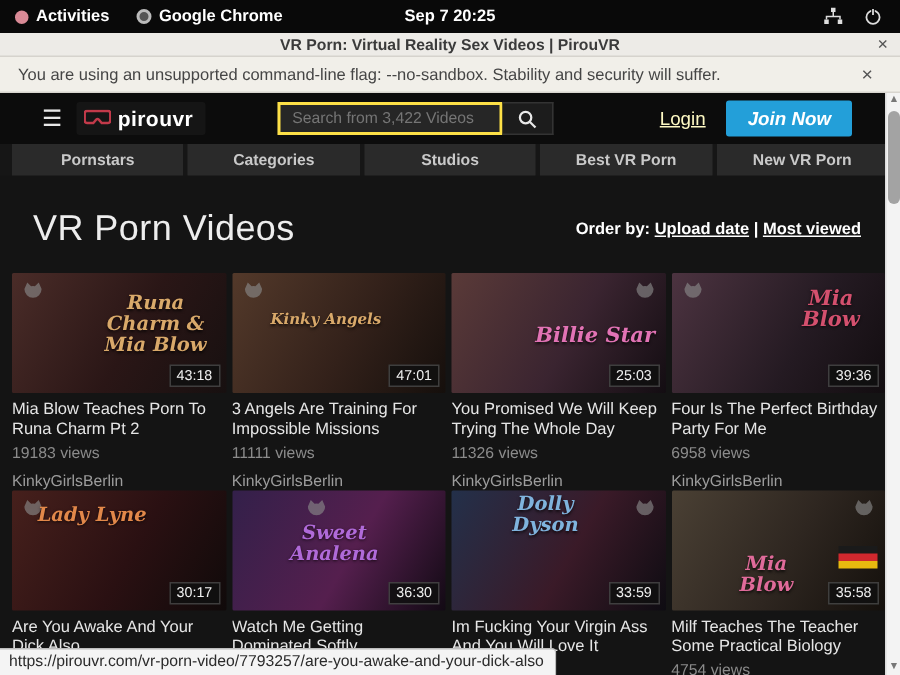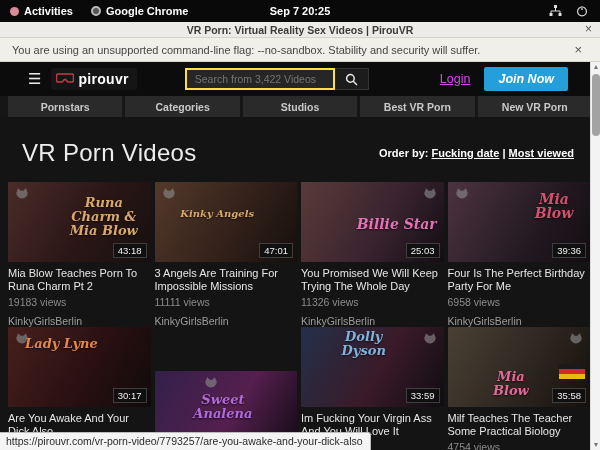--- a/index.html
+++ b/index.html
@@ -40,21 +40,21 @@
     display:flex; align-items:center; padding:0 14px; }
   .hamburger { color:#e8e8e8; font-size:15px; cursor:pointer; margin:0 10px 0 14px; }
   .logo { display:flex; align-items:center; gap:4px; background:#151515; padding:3px 8px 3px 5px;
     border-radius:2px; cursor:pointer; }
   .logo-text { color:#fff; font-size:14px; font-weight:bold; letter-spacing:.3px; }
   .search-wrap { display:flex; margin-left:48px; }
   .search-input { width:150px; height:22px; background:#262626; border:2px solid #fde047;
     color:#9a9a9a; font-size:10.5px; padding:0 8px; outline:none; }
   .search-btn { width:34px; height:22px; background:#1c1c1c; border:1px solid #333; border-left:none;
     display:flex; align-items:center; justify-content:center; cursor:pointer; }
-  .login { margin-left:auto; color:#d946ef; font-size:12.5px; cursor:pointer; padding:0 14px;text-decoration:underline; }
+  .login { margin-left:auto; color:#fef9c3; font-size:12.5px; cursor:pointer; padding:0 14px;text-decoration:underline; }
   .join-btn { height:24px; padding:0 14px; border:none; border-radius:2px;
     color:#fff; font-size:12.5px; font-weight:bold; cursor:pointer; margin-right:18px;font-style:italic; }
 
   
   .site-nav { height:21px; background:#161616; display:flex; gap:3px; padding:0 8px; }
   .nav-item { flex:1; background:#2a2a2a; color:#c9c9c9; font-size:10.5px; font-weight:bold;
     display:flex; align-items:center; justify-content:center; cursor:pointer; }
 
   
   .page-head { height:65px; display:flex; align-items:center; padding:6px 22px 0 22px; }
@@ -163,21 +163,21 @@
     <div class="nav-item">Categories</div>
     <div class="nav-item">Studios</div>
     <div class="nav-item">Best VR Porn</div>
     <div class="nav-item">New VR Porn</div>
   </div>
 
   <div class="page-head">
     <h1 class="page-title">VR Porn Videos</h1>
     <div class="order-by">
       <span>Order by:</span>
-      <span class="order-link">Fucking date</span><span> | </span><span class="order-link">Most viewed</span>
+      <span class="order-link">Upload date</span><span> | </span><span class="order-link">Most viewed</span>
     </div>
   </div>
 
   <div class="grid">
 
     <div class="card">
       <div class="thumb" style="background: linear-gradient(120deg, rgb(74, 44, 40) 0%, rgb(42, 22, 22) 55%, rgb(23, 16, 16) 100%);">
         <span class="studio-logo" style="left: 6px; top: 5px;"><svg width="16" height="14" viewBox="0 0 24 22">
               <path d="M3 9 6 2l4 4a7 7 0 0 1 4 0l4-4 3 7a9 9 0 1 1-18 0Z" fill="#8a8a8a" opacity=".75"></path>
             </svg></span>
@@ -234,21 +234,21 @@
               <path d="M3 9 6 2l4 4a7 7 0 0 1 4 0l4-4 3 7a9 9 0 1 1-18 0Z" fill="#8a8a8a" opacity=".75"></path>
             </svg></span>
         <span class="overlay-text" style="color: rgb(226, 136, 74); font-size: 13px; left: 10%; right: auto; top: 12%; width: 55%;">Lady Lyne</span>
         <span class="duration">30:17</span>
       </div>
       <div class="vtitle">Are You Awake And Your Dick Also</div>
       <div class="views">1975 views</div>
     </div>
 
     <div class="card">
-      <div class="thumb" style="background: linear-gradient(120deg, rgb(51, 32, 74) 0%, rgb(85, 31, 78) 55%, rgb(18, 10, 20) 100%); margin-top: 44px;">
+      <div class="thumb" style="background: linear-gradient(120deg, rgb(51, 32, 74) 0%, rgb(85, 31, 78) 55%, rgb(18, 10, 20) 100%);">
         <span class="studio-logo" style="left: 34%; top: 5px;"><svg width="16" height="14" viewBox="0 0 24 22">
               <path d="M3 9 6 2l4 4a7 7 0 0 1 4 0l4-4 3 7a9 9 0 1 1-18 0Z" fill="#8a8a8a" opacity=".75"></path>
             </svg></span>
         <span class="overlay-text" style="color: rgb(176, 106, 217); font-size: 13px; left: 18%; right: auto; top: 28%;">Sweet Analena</span>
         <span class="duration">36:30</span>
       </div>
       <div class="vtitle">Watch Me Getting Dominated Softly</div>
       <div class="views">1974 views</div>
     </div>
 

